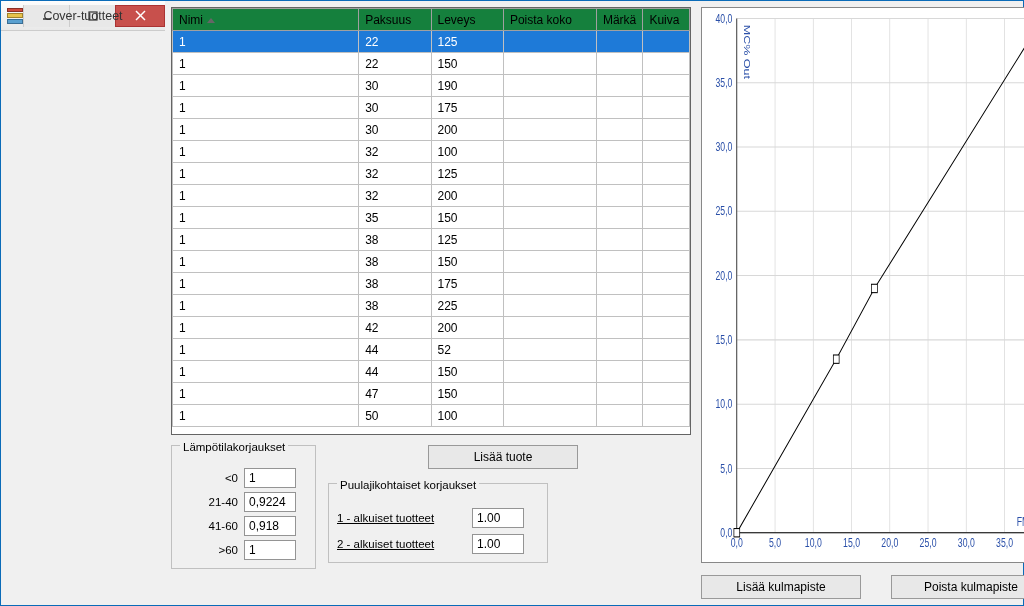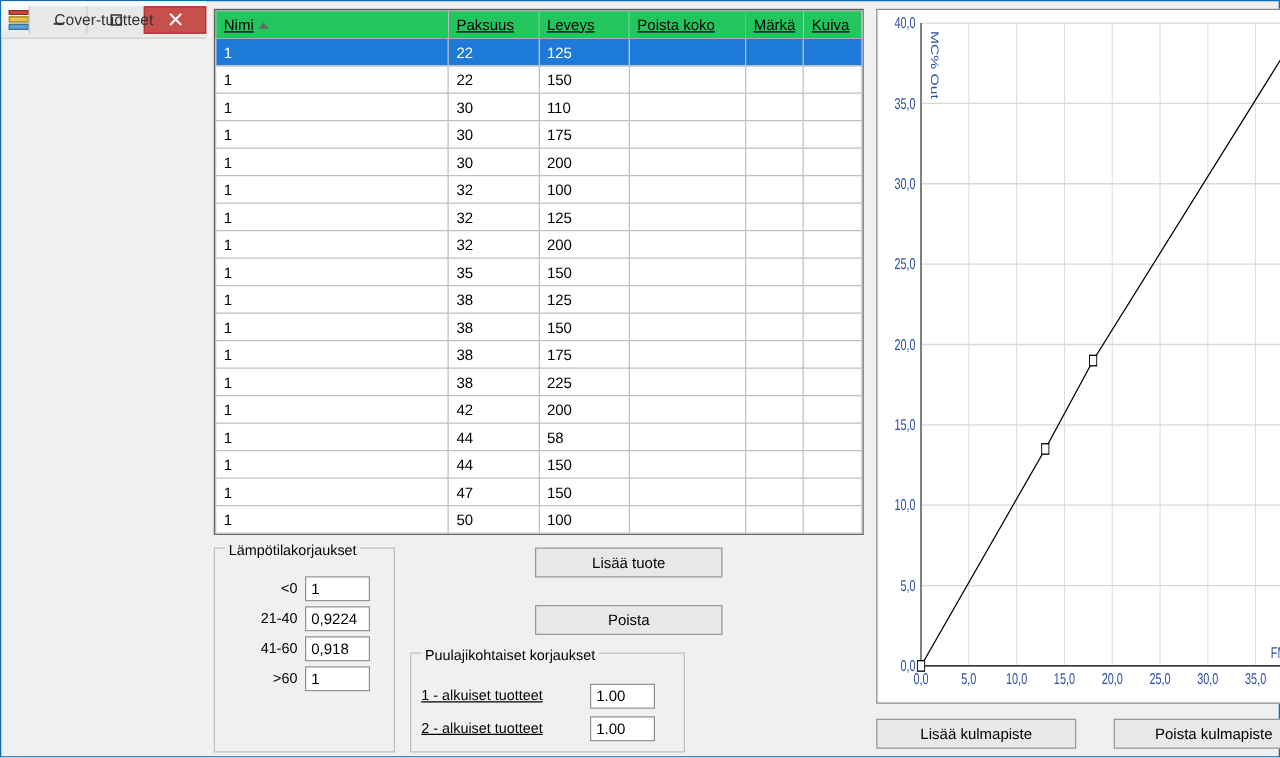--- a/index.html
+++ b/index.html
@@ -82,29 +82,28 @@
     overflow-y: scroll;
     flex: 1;
     scrollbar-width: auto;
   }
   table.grid {
     width: 100%;
     border-collapse: collapse;
     font-size: 12px;
   }
   table.grid th {
-    background: #22c55e;
+    background: #15803d;
     border: 1px solid #a0a0a0;
     text-align: left;
     padding: 3px 6px;
     font-weight: normal;
     height: 22px;
     position: sticky;
     top: 0;
-    text-decoration: underline;
   }
   table.grid td {
     border: 1px solid #c0c0c0;
     padding: 3px 6px;
     height: 22px;
   }
   table.grid tr.selected td {
     background: #1e7ad8;
     color: #fff;
   }
@@ -239,21 +238,21 @@
                   <td>1</td>
                   <td>22</td>
                   <td>150</td>
                   <td></td>
                   <td></td>
                   <td></td>
                 </tr>
                 <tr>
                   <td>1</td>
                   <td>30</td>
-                  <td>110</td>
+                  <td>190</td>
                   <td></td>
                   <td></td>
                   <td></td>
                 </tr>
                 <tr>
                   <td>1</td>
                   <td>30</td>
                   <td>175</td>
                   <td></td>
                   <td></td>
@@ -335,21 +334,21 @@
                   <td>1</td>
                   <td>42</td>
                   <td>200</td>
                   <td></td>
                   <td></td>
                   <td></td>
                 </tr>
                 <tr>
                   <td>1</td>
                   <td>44</td>
-                  <td>58</td>
+                  <td>52</td>
                   <td></td>
                   <td></td>
                   <td></td>
                 </tr>
                 <tr>
                   <td>1</td>
                   <td>44</td>
                   <td>150</td>
                   <td></td>
                   <td></td>
@@ -395,21 +394,20 @@
               <div class="row-f">
                 <label>&gt;60</label>
                 <input value="1" style="">
               </div>
             </div>
         </div>
 
         <div style="display:flex;flex-direction:column;">
           <div class="btn-col">
             <button class="wbtn">Lisää tuote</button>
-            <button class="wbtn">Poista</button>
           </div>
           <div style="height:14px;"></div>
           <div class="fieldset" style="width:220px;">
             <span class="legend">Puulajikohtaiset korjaukset</span>
             <div id="species-rows">
                 <div class="species-row">
                   <span style="width: 125px;">1 - alkuiset tuotteet</span>
                   <input value="1.00" style="">
                 </div>
                 <div class="species-row">

